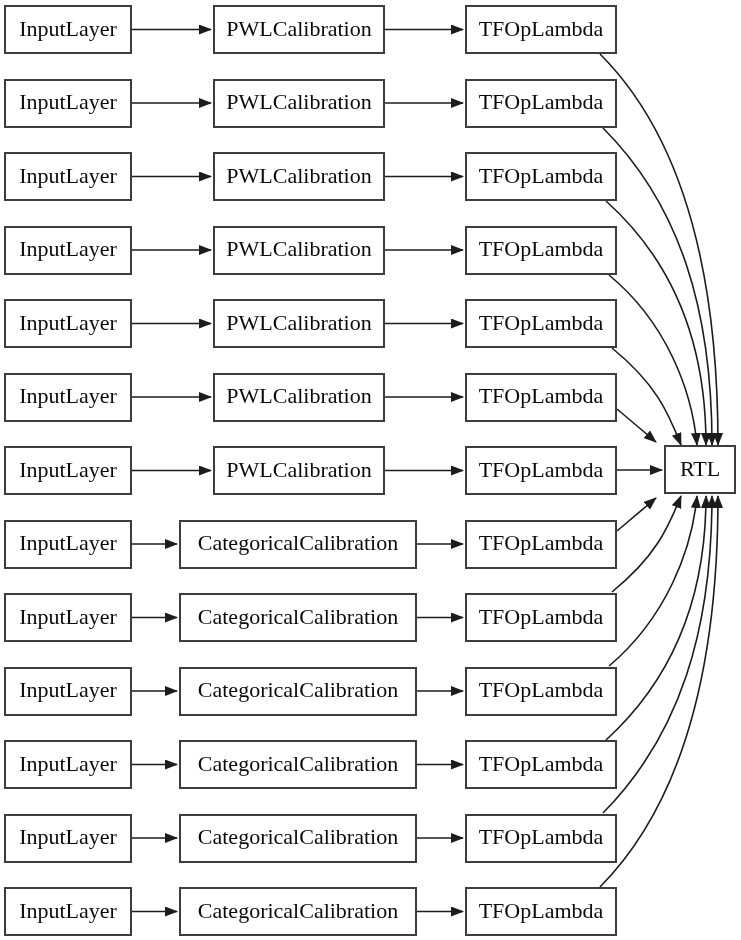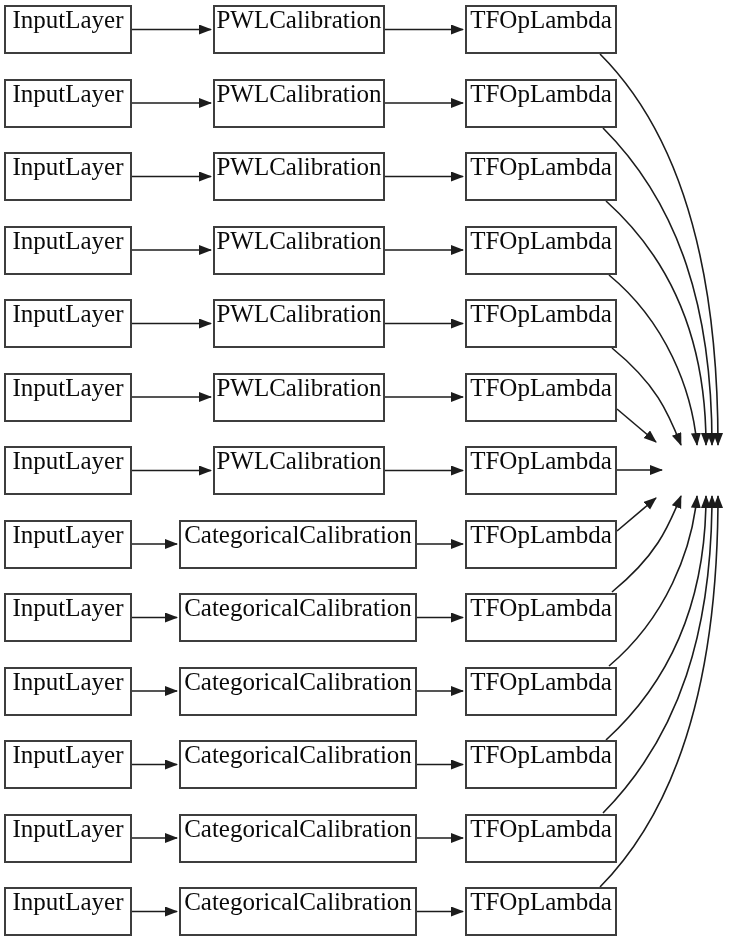--- a/index.html
+++ b/index.html
@@ -21,23 +21,23 @@
     top: 0;
     width: 741px;
     height: 940px;
   }
   .node {
     position: absolute;
     box-sizing: border-box;
     background: #ffffff;
     border: 2px solid #3d3d3d;
     display: flex;
-    align-items: flex-start;
+    align-items: center;
     justify-content: center;
-    font-size: 25px;
+    font-size: 22px;
     color: #0a0a0a;
     white-space: nowrap;
     line-height: 1;
   }
   .node span {
     display: block;
     padding-bottom: 2px;
   }
 </style>
 </head>
@@ -86,20 +86,23 @@
         <path d="M 606 740 C 674 678 706 595 706 496" marker-end="url(#arrow)"></path>
         <path d="M 132 838 L 177 838" marker-end="url(#arrow)"></path>
         <path d="M 417 838 L 463 838" marker-end="url(#arrow)"></path>
         <path d="M 603 813 C 680 735 712 630 712 496" marker-end="url(#arrow)"></path>
         <path d="M 132 911.5 L 177 911.5" marker-end="url(#arrow)"></path>
         <path d="M 417 911.5 L 463 911.5" marker-end="url(#arrow)"></path>
         <path d="M 600 887 C 686 800 718 660 718 496" marker-end="url(#arrow)"></path>
       </g>
   </svg>
 
+  <div class="node" id="rtl-node" style="left:664px; top:445px; width:72px; height:49px;">
+    <span>RTL</span>
+  </div>
 <div class="node" style="left: 4px; top: 5px; width: 128px; height: 49px;">
       <span>InputLayer</span>
     </div>
     <div class="node" style="left: 213px; top: 5px; width: 172px; height: 49px;">
       <span>PWLCalibration</span>
     </div>
     <div class="node" style="left: 465px; top: 5px; width: 152px; height: 49px;">
       <span>TFOpLambda</span>
     </div>
     <div class="node" style="left: 4px; top: 78.5px; width: 128px; height: 49px;">

